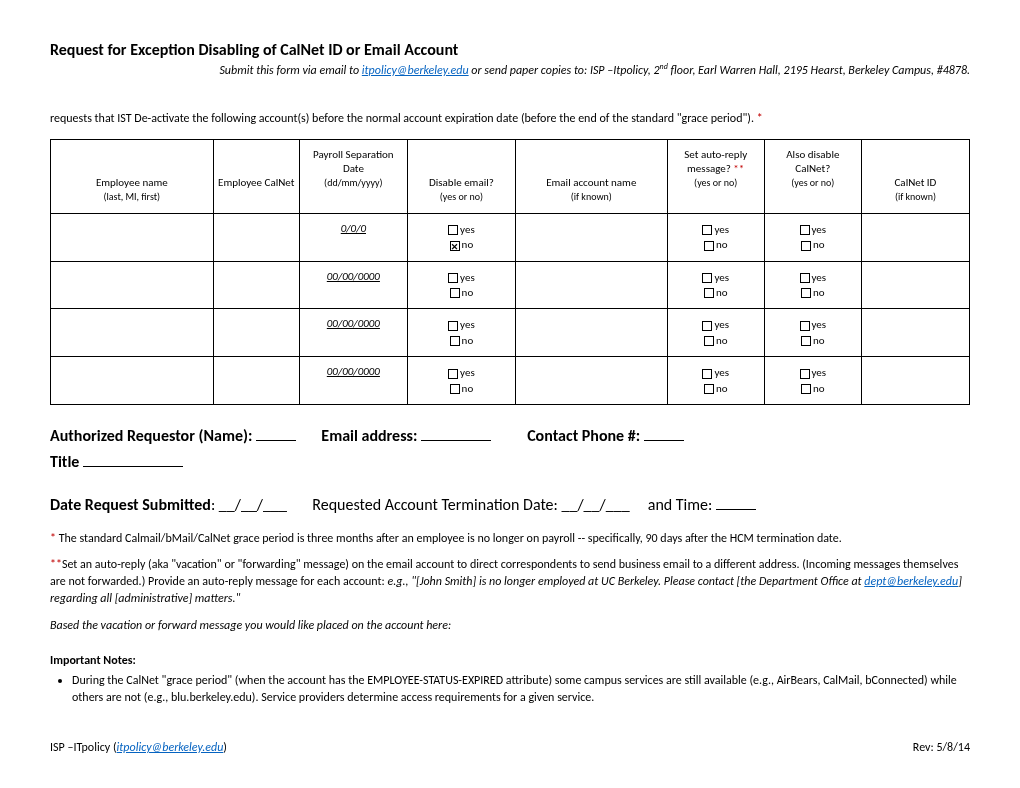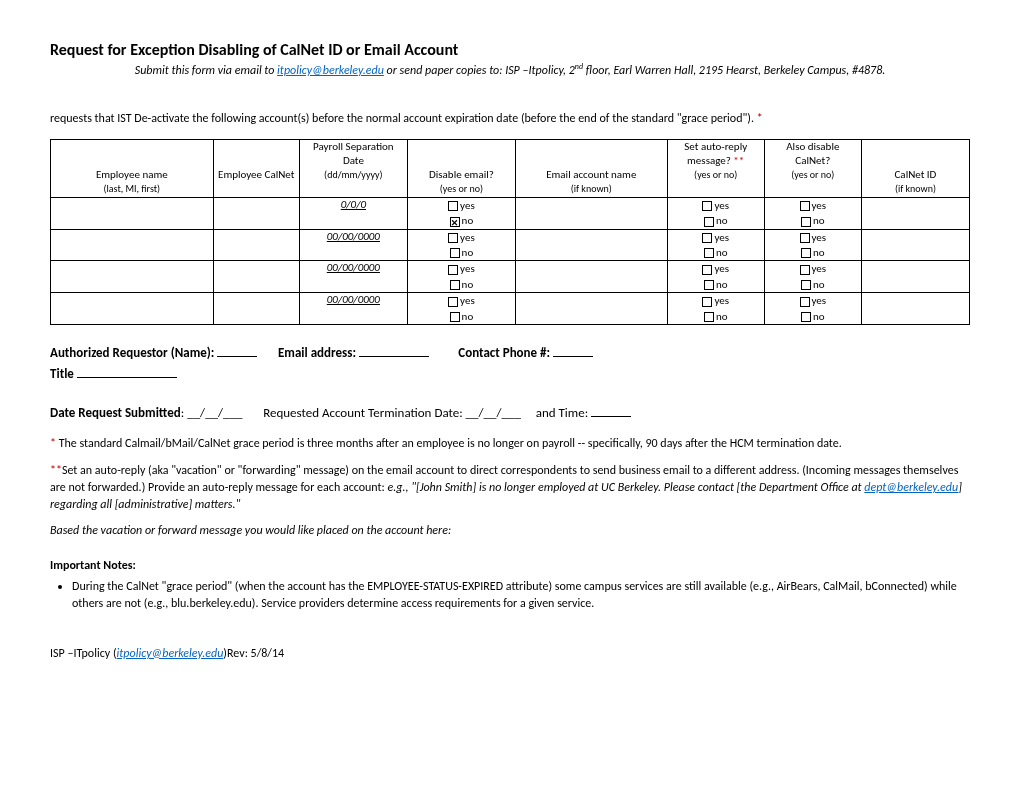--- a/index.html
+++ b/index.html
@@ -12,21 +12,21 @@
     box-sizing: border-box;
     color: #000;
   }
   .title {
     text-align: left;
     font-weight: bold;
     font-size: 16px;
     margin-bottom: 2px;
   }
   .subtitle {
-    text-align: center;
+    text-align: right;
     font-style: italic;
     font-size: 12px;
     margin-bottom: 16px;
   }
   .link {
     color: #0563c1;
     text-decoration: underline;
     font-style: italic;
   }
   .intro {
@@ -37,21 +37,21 @@
   .red { color: #c00000; }
   table.form-table {
     border-collapse: collapse;
     width: 100%;
     margin-bottom: 18px;
   }
   table.form-table th, table.form-table td {
     border: 1px solid #000;
     font-size: 11px;
     vertical-align: top;
-    padding: 0 4px;
+    padding: 8px 4px;
     text-align: center;
   }
   table.form-table th {
     font-weight: normal;
     line-height: 1.3;
   }
   .th-sub {
     font-size: 10px;
   }
   .date-cell {
@@ -72,32 +72,32 @@
     border: 1px solid #000;
     vertical-align: middle;
     margin-right: 2px;
     text-align: center;
     line-height: 9px;
     font-size: 9px;
     font-weight: bold;
     box-sizing: border-box;
   }
   .section {
-    font-size: 13px;
+    font-size: 16px;
     line-height: 1.6;
     margin-bottom: 12px;
   }
   .bold { font-weight: bold; }
   .blank { display:inline-block; border-bottom:1px solid #000; }
   .notes { font-size: 12px; line-height: 1.4; margin-bottom: 10px; }
   ul.important { margin: 4px 0 0 0; padding-left: 22px; }
   ul.important li { margin-bottom: 4px; }
   .footer {
     display: flex;
-    justify-content: flex-start;
+    justify-content: space-between;
     font-size: 12px;
     margin-top: 34px;
   }
   .sup { vertical-align: super; font-size: 8px; font-style: italic; }
 </style>
 </head>
 <body>
 
 <div class="title">Request for Exception Disabling of CalNet ID or Email Account</div>
 <div class="subtitle">

